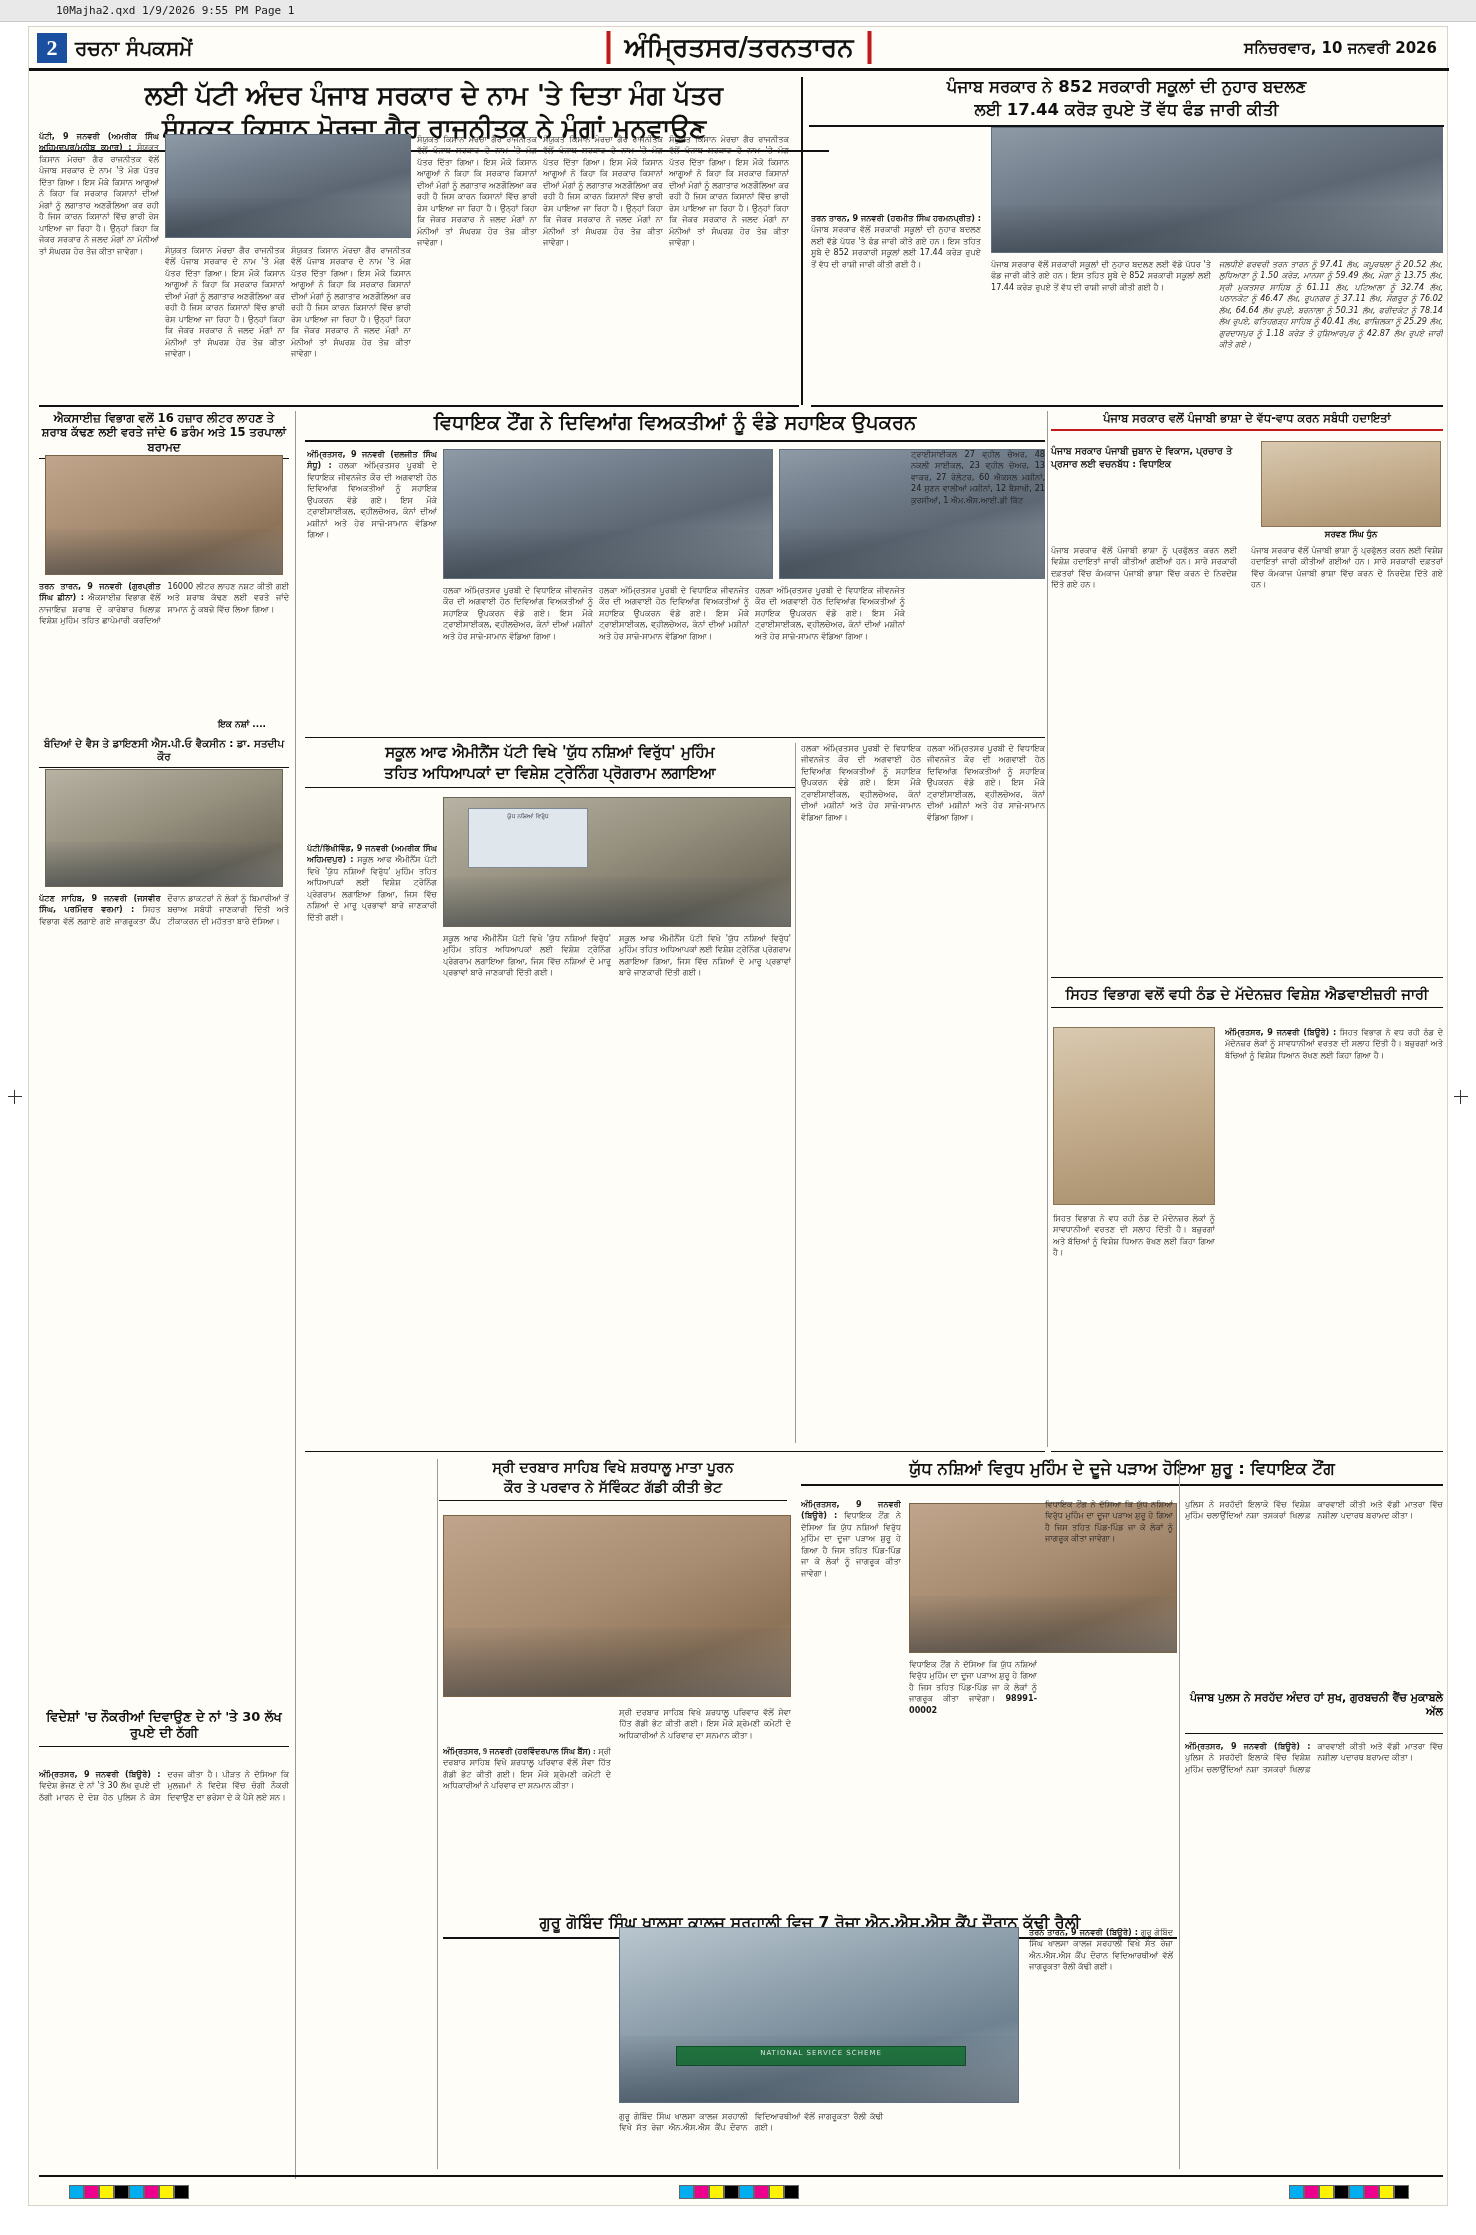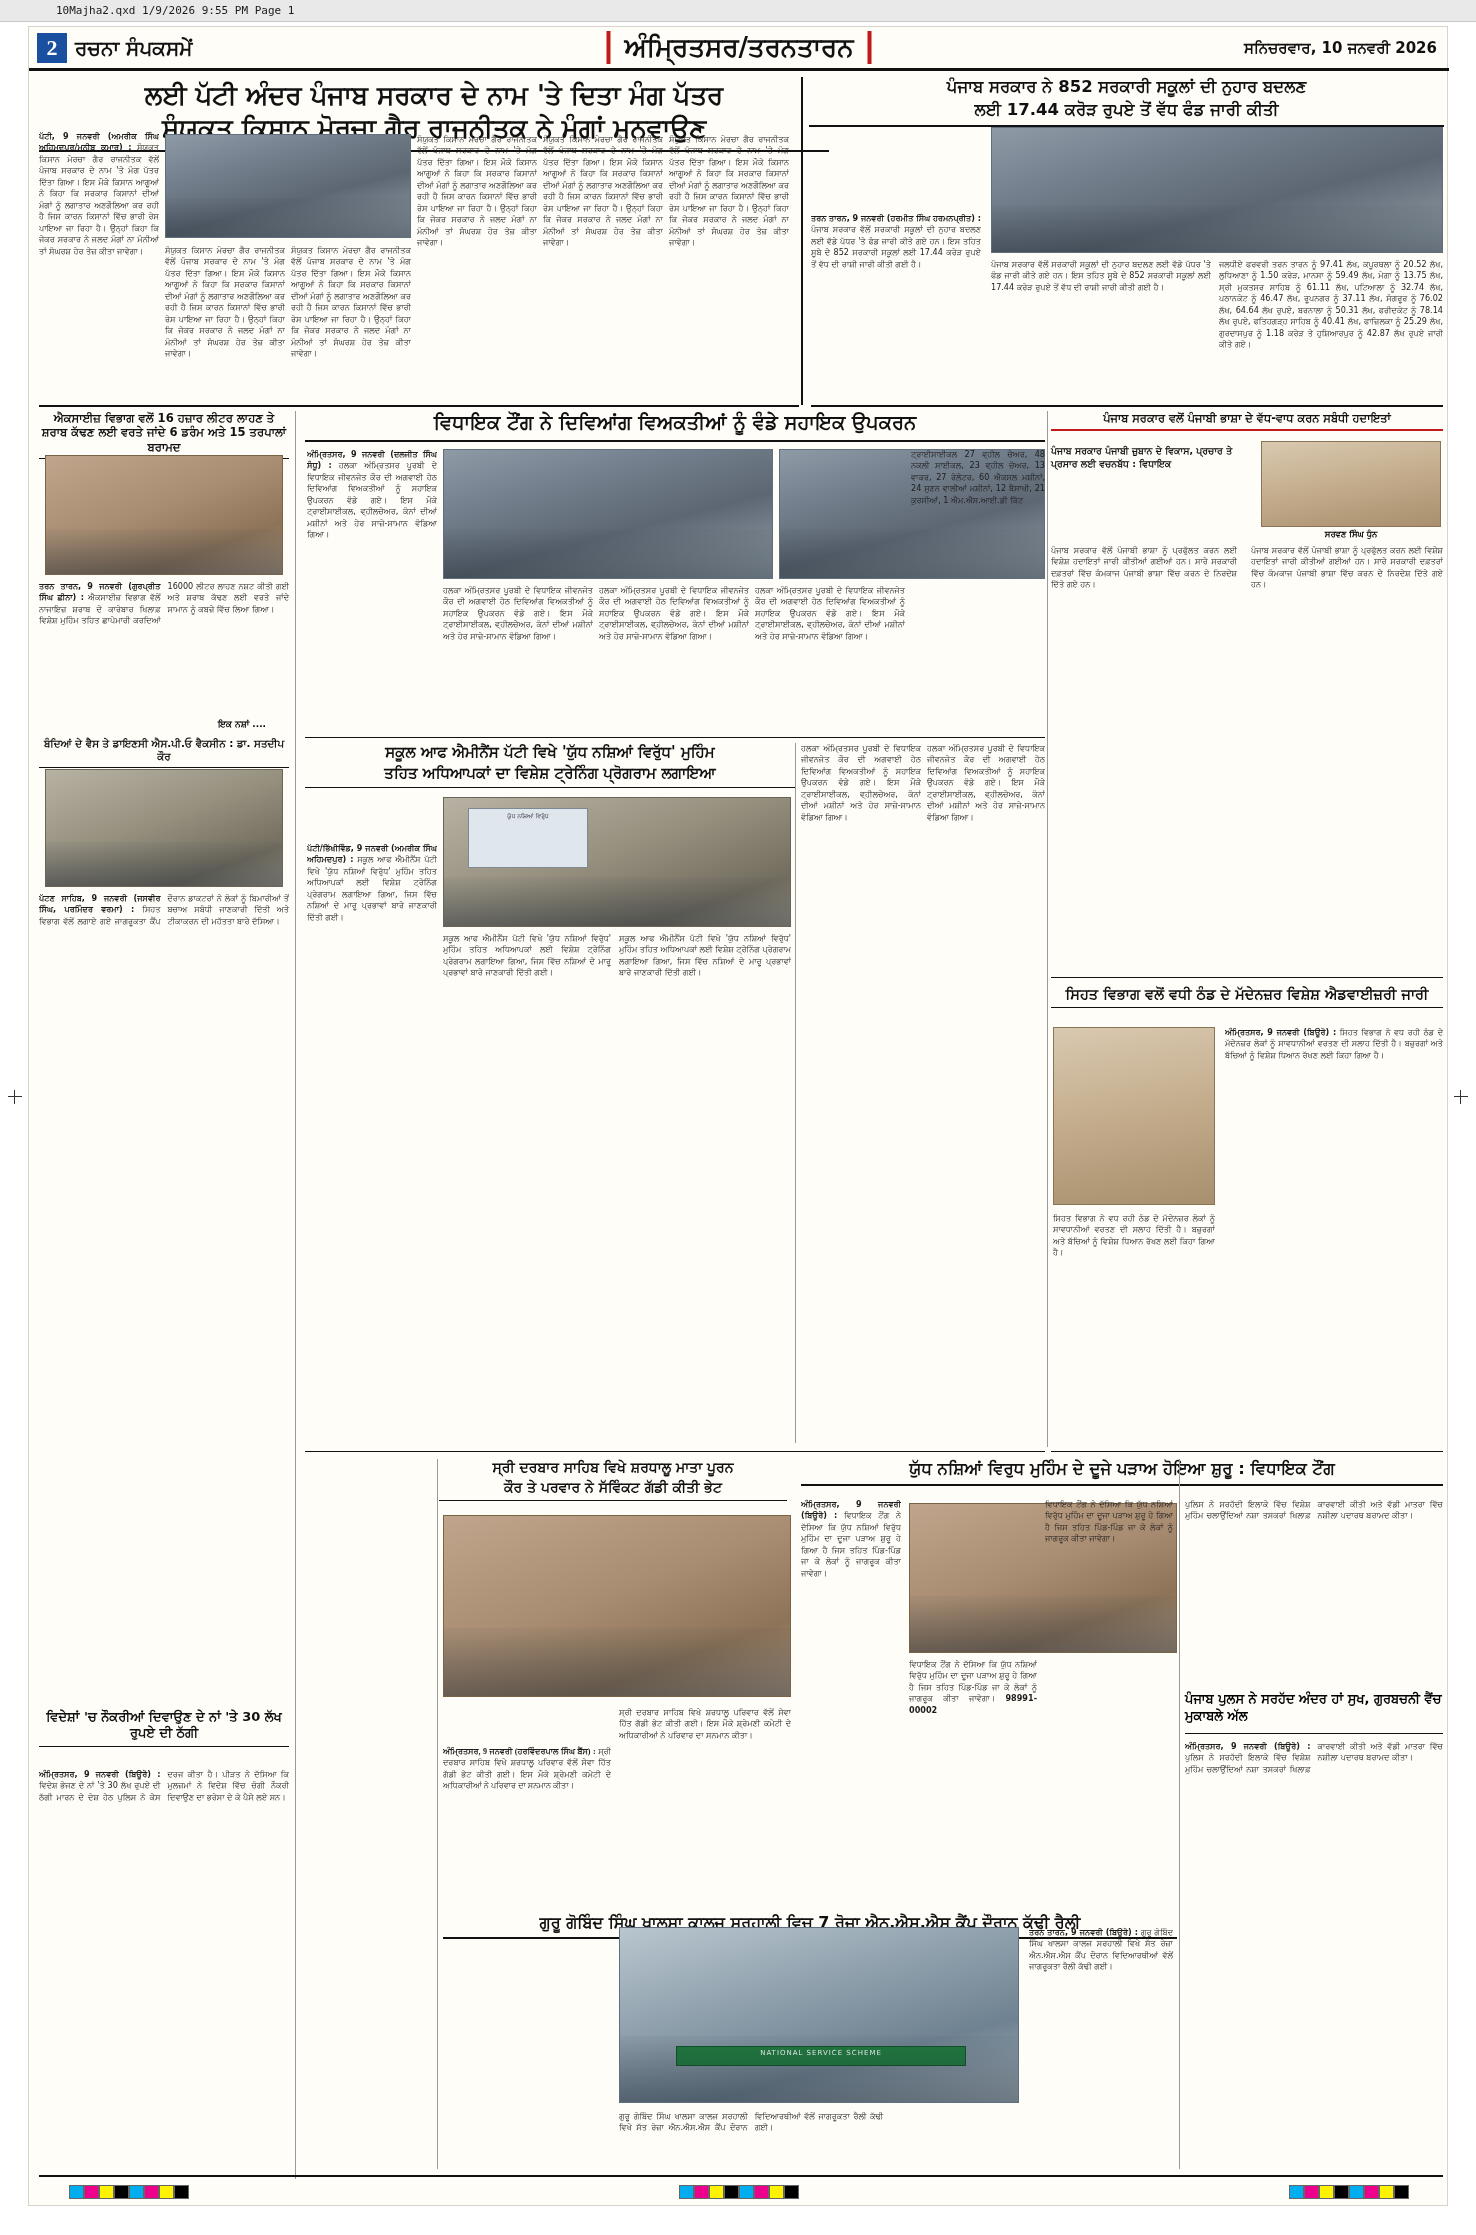--- a/index.html
+++ b/index.html
@@ -182,21 +182,21 @@
 
     <div class="ph crowd" style="position:absolute; left:962px; top:100px; width:452px; height:126px;"></div>
 
     <div class="col-text pa" style="position:absolute; left:782px; top:186px; width:170px; height:186px; overflow:hidden;">
       <span class="byline">ਤਰਨ ਤਾਰਨ, 9 ਜਨਵਰੀ (ਹਰਮੀਤ ਸਿੰਘ ਹਰਮਨਪ੍ਰੀਤ) :</span>
       <span>ਪੰਜਾਬ ਸਰਕਾਰ ਵੱਲੋਂ ਸਰਕਾਰੀ ਸਕੂਲਾਂ ਦੀ ਨੁਹਾਰ ਬਦਲਣ ਲਈ ਵੱਡੇ ਪੱਧਰ 'ਤੇ ਫੰਡ ਜਾਰੀ ਕੀਤੇ ਗਏ ਹਨ। ਇਸ ਤਹਿਤ ਸੂਬੇ ਦੇ 852 ਸਰਕਾਰੀ ਸਕੂਲਾਂ ਲਈ 17.44 ਕਰੋੜ ਰੁਪਏ ਤੋਂ ਵੱਧ ਦੀ ਰਾਸ਼ੀ ਜਾਰੀ ਕੀਤੀ ਗਈ ਹੈ।</span>
     </div>
     <div class="col-text pa" style="position:absolute; left:962px; top:232px; width:220px; height:140px; overflow:hidden;">
       <span>ਪੰਜਾਬ ਸਰਕਾਰ ਵੱਲੋਂ ਸਰਕਾਰੀ ਸਕੂਲਾਂ ਦੀ ਨੁਹਾਰ ਬਦਲਣ ਲਈ ਵੱਡੇ ਪੱਧਰ 'ਤੇ ਫੰਡ ਜਾਰੀ ਕੀਤੇ ਗਏ ਹਨ। ਇਸ ਤਹਿਤ ਸੂਬੇ ਦੇ 852 ਸਰਕਾਰੀ ਸਕੂਲਾਂ ਲਈ 17.44 ਕਰੋੜ ਰੁਪਏ ਤੋਂ ਵੱਧ ਦੀ ਰਾਸ਼ੀ ਜਾਰੀ ਕੀਤੀ ਗਈ ਹੈ।</span>
     </div>
-    <div class="col-text pa" style="position:absolute; left:1190px; top:232px; width:224px; height:140px; overflow:hidden;">
+    <div class="col-text pa" style="position:absolute; left:1190px; top:232px; width:224px; height:140px; overflow:hidden;font-style:italic;">
       <span>ਜਲਧੀਏ ਫਰਵਰੀ ਤਰਨ ਤਾਰਨ ਨੂੰ 97.41 ਲੱਖ, ਕਪੂਰਥਲਾ ਨੂੰ 20.52 ਲੱਖ, ਲੁਧਿਆਣਾ ਨੂੰ 1.50 ਕਰੋੜ, ਮਾਨਸਾ ਨੂੰ 59.49 ਲੱਖ, ਮੋਗਾ ਨੂੰ 13.75 ਲੱਖ, ਸ੍ਰੀ ਮੁਕਤਸਰ ਸਾਹਿਬ ਨੂੰ 61.11 ਲੱਖ, ਪਟਿਆਲਾ ਨੂੰ 32.74 ਲੱਖ, ਪਠਾਨਕੋਟ ਨੂੰ 46.47 ਲੱਖ, ਰੂਪਨਗਰ ਨੂੰ 37.11 ਲੱਖ, ਸੰਗਰੂਰ ਨੂੰ 76.02 ਲੱਖ, 64.64 ਲੱਖ ਰੁਪਏ, ਬਰਨਾਲਾ ਨੂੰ 50.31 ਲੱਖ, ਫਰੀਦਕੋਟ ਨੂੰ 78.14 ਲੱਖ ਰੁਪਏ, ਫਤਿਹਗੜ੍ਹ ਸਾਹਿਬ ਨੂੰ 40.41 ਲੱਖ, ਫਾਜ਼ਿਲਕਾ ਨੂੰ 25.29 ਲੱਖ, ਗੁਰਦਾਸਪੁਰ ਨੂੰ 1.18 ਕਰੋੜ ਤੇ ਹੁਸ਼ਿਆਰਪੁਰ ਨੂੰ 42.87 ਲੱਖ ਰੁਪਏ ਜਾਰੀ ਕੀਤੇ ਗਏ।</span>
     </div>
 
     <div class="divider-h" style="position:absolute; left:10px; top:378px; width:760px;"></div>
     <div class="divider-h" style="position:absolute; left:782px; top:378px; width:632px;"></div>
     <div style="position:absolute; left:772px; top:50px; width:2px; height:328px; background:#111;"></div>
 
     <div style="position:absolute; left:10px; top:384px; width:250px;">
       <div class="hl pa" style="font-size:11.6px;">ਐਕਸਾਈਜ਼ ਵਿਭਾਗ ਵਲੋਂ 16 ਹਜ਼ਾਰ ਲੀਟਰ ਲਾਹਣ ਤੇ ਸ਼ਰਾਬ ਕੱਢਣ ਲਈ ਵਰਤੇ ਜਾਂਦੇ 6 ਡਰੰਮ ਅਤੇ 15 ਤਰਪਾਲਾਂ ਬਰਾਮਦ</div>
       <div class="divider-h" style="margin-top:4px; height:1px;"></div>
@@ -343,21 +343,21 @@
       <span>ਵਿਧਾਇਕ ਟੌਂਗ ਨੇ ਦੱਸਿਆ ਕਿ ਯੁੱਧ ਨਸ਼ਿਆਂ ਵਿਰੁੱਧ ਮੁਹਿੰਮ ਦਾ ਦੂਜਾ ਪੜਾਅ ਸ਼ੁਰੂ ਹੋ ਗਿਆ ਹੈ ਜਿਸ ਤਹਿਤ ਪਿੰਡ-ਪਿੰਡ ਜਾ ਕੇ ਲੋਕਾਂ ਨੂੰ ਜਾਗਰੂਕ ਕੀਤਾ ਜਾਵੇਗਾ।</span>
       <span class="byline">98991-00002</span>
     </div>
     <div class="col-text pa" style="position:absolute; left:1016px; top:1472px; width:128px; height:500px; overflow:hidden;">
       <span>ਵਿਧਾਇਕ ਟੌਂਗ ਨੇ ਦੱਸਿਆ ਕਿ ਯੁੱਧ ਨਸ਼ਿਆਂ ਵਿਰੁੱਧ ਮੁਹਿੰਮ ਦਾ ਦੂਜਾ ਪੜਾਅ ਸ਼ੁਰੂ ਹੋ ਗਿਆ ਹੈ ਜਿਸ ਤਹਿਤ ਪਿੰਡ-ਪਿੰਡ ਜਾ ਕੇ ਲੋਕਾਂ ਨੂੰ ਜਾਗਰੂਕ ਕੀਤਾ ਜਾਵੇਗਾ।</span>
     </div>
 
     <div class="col-text pa" style="position:absolute; left:1156px; top:1472px; width:258px; height:180px; overflow:hidden; column-count:2;">
       <span>ਪੁਲਿਸ ਨੇ ਸਰਹੱਦੀ ਇਲਾਕੇ ਵਿੱਚ ਵਿਸ਼ੇਸ਼ ਮੁਹਿੰਮ ਚਲਾਉਂਦਿਆਂ ਨਸ਼ਾ ਤਸਕਰਾਂ ਖਿਲਾਫ਼ ਕਾਰਵਾਈ ਕੀਤੀ ਅਤੇ ਵੱਡੀ ਮਾਤਰਾ ਵਿੱਚ ਨਸ਼ੀਲਾ ਪਦਾਰਥ ਬਰਾਮਦ ਕੀਤਾ।</span>
     </div>
-    <div class="pa" style="position:absolute; left:1156px; top:1664px; width:258px; font-size:13px; font-weight:bold; text-align:left; line-height:1.3;">ਪੰਜਾਬ ਪੁਲਸ ਨੇ ਸਰਹੱਦ ਅੰਦਰ ਹਾਂ ਸੁਖ, ਗੁਰਬਚਨੀ ਵੈਂਚ ਮੁਕਾਬਲੇ ਅੱਲ</div>
+    <div class="pa" style="position:absolute; left:1156px; top:1664px; width:258px; font-size:11px; font-weight:bold; text-align:right; line-height:1.3;">ਪੰਜਾਬ ਪੁਲਸ ਨੇ ਸਰਹੱਦ ਅੰਦਰ ਹਾਂ ਸੁਖ, ਗੁਰਬਚਨੀ ਵੈਂਚ ਮੁਕਾਬਲੇ ਅੱਲ</div>
     <div class="divider-h" style="position:absolute; left:1156px; top:1706px; width:258px; height:1px;"></div>
     <div class="col-text pa" style="position:absolute; left:1156px; top:1714px; width:258px; height:428px; overflow:hidden; column-count:2;">
       <span class="byline">ਅੰਮ੍ਰਿਤਸਰ, 9 ਜਨਵਰੀ (ਬਿਊਰੋ) :</span>
       <span>ਪੁਲਿਸ ਨੇ ਸਰਹੱਦੀ ਇਲਾਕੇ ਵਿੱਚ ਵਿਸ਼ੇਸ਼ ਮੁਹਿੰਮ ਚਲਾਉਂਦਿਆਂ ਨਸ਼ਾ ਤਸਕਰਾਂ ਖਿਲਾਫ਼ ਕਾਰਵਾਈ ਕੀਤੀ ਅਤੇ ਵੱਡੀ ਮਾਤਰਾ ਵਿੱਚ ਨਸ਼ੀਲਾ ਪਦਾਰਥ ਬਰਾਮਦ ਕੀਤਾ।</span>
     </div>
 
     <div style="position:absolute; left:414px; top:1862px; width:734px;">
       <div class="hl pa" style="font-size:16px;margin-top:24px;">ਗੁਰੂ ਗੋਬਿੰਦ ਸਿੰਘ ਖਾਲਸਾ ਕਾਲਜ ਸਰਹਾਲੀ ਵਿਚ 7 ਰੋਜ਼ਾ ਐਨ.ਐਸ.ਐਸ ਕੈਂਪ ਦੌਰਾਨ ਕੱਢੀ ਰੈਲੀ</div>
       <div class="divider-h" style="margin-top:4px;"></div>
     </div>

